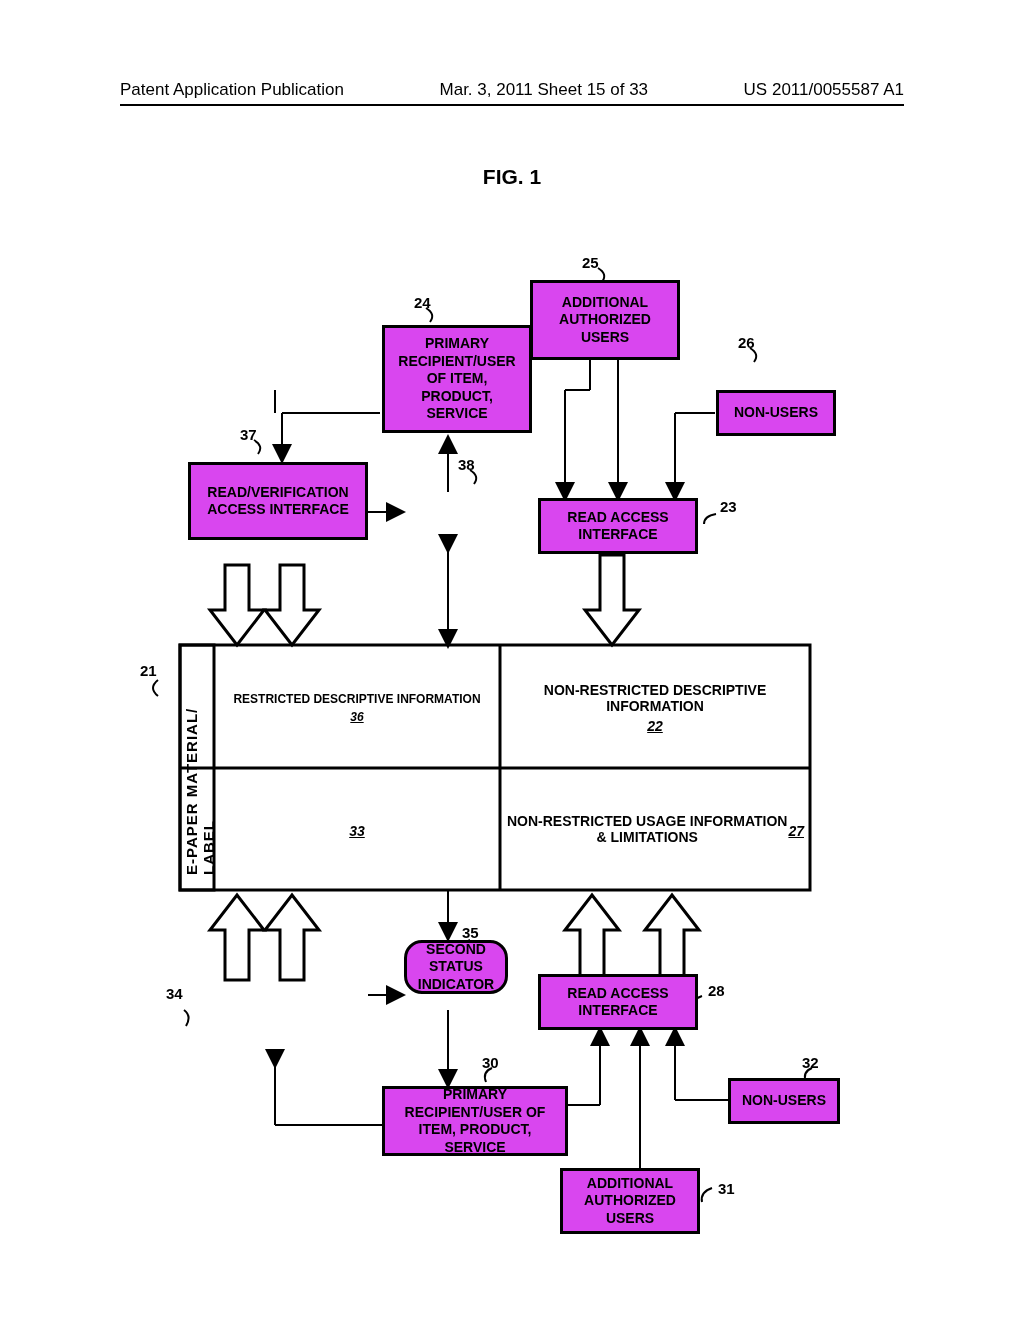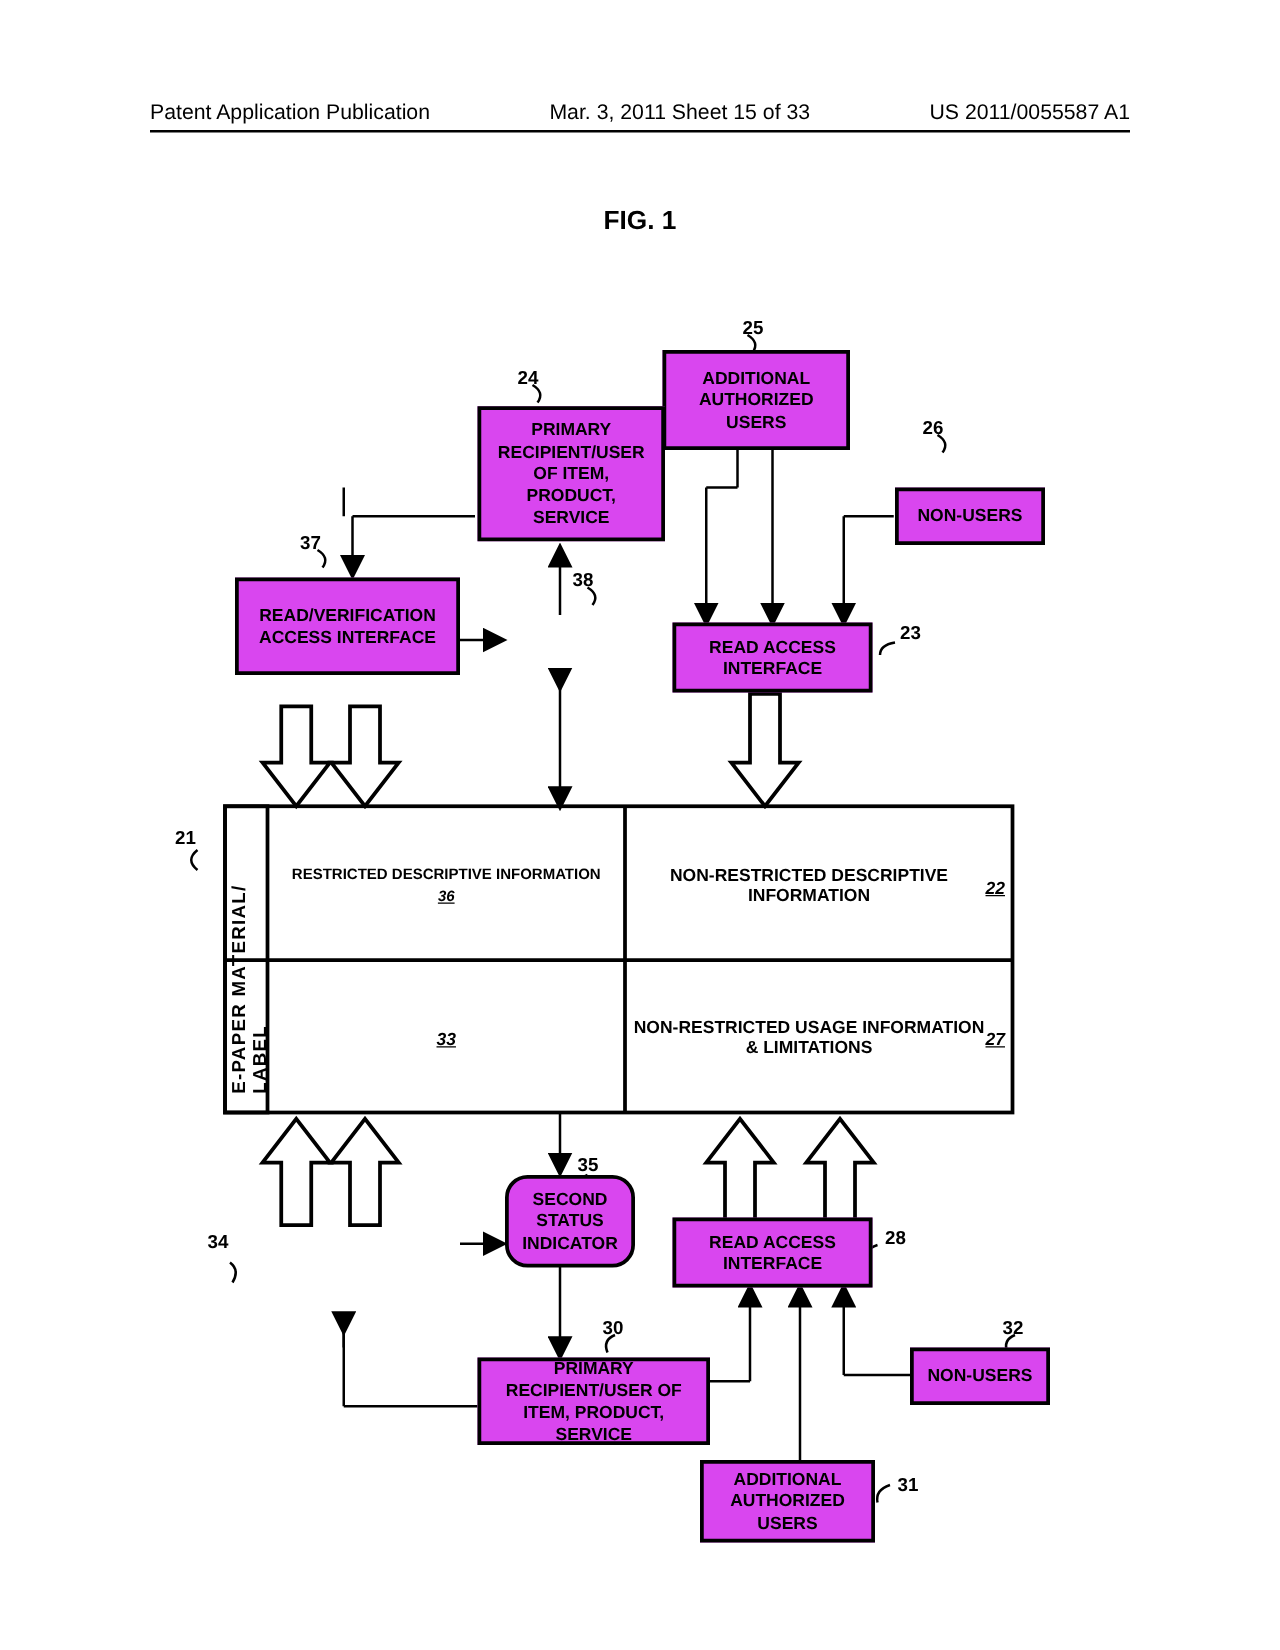--- a/index.html
+++ b/index.html
@@ -173,21 +173,21 @@
       <path d="M582 766 q-12 4 -10 14" fill="none" stroke="#000" stroke-width="2"></path>
       <path d="M64 780 q8 6 2 16" fill="none" stroke="#000" stroke-width="2"></path>
       <path d="M372 838 q-10 4 -6 14" fill="none" stroke="#000" stroke-width="2"></path>
       <path d="M692 838 q-10 4 -6 14" fill="none" stroke="#000" stroke-width="2"></path>
       <path d="M592 958 q-12 4 -10 14" fill="none" stroke="#000" stroke-width="2"></path>
     </svg>
 
     <div class="box" style="left:410px; top:50px; width:150px; height:80px;">
       <span>ADDITIONAL AUTHORIZED USERS</span>
     </div>
-    <div class="ref" style="left:474px; top:24px;">25</div>
+    <div class="ref" style="left:462px; top:24px;">25</div>
 
     <div class="box" style="left:262px; top:95px; width:150px; height:108px;">
       <span>PRIMARY RECIPIENT/USER OF ITEM, PRODUCT, SERVICE</span>
     </div>
     <div class="ref" style="left:294px; top:64px;">24</div>
 
     <div class="box" style="left:596px; top:160px; width:120px; height:46px;">
       <span>NON-USERS</span>
     </div>
     <div class="ref" style="left:618px; top:104px;">26</div>
@@ -204,33 +204,33 @@
     </div>
     <div class="ref" style="left:600px; top:268px;">23</div>
 
     <div class="vlabel" style="left:63px; top:430px; height:215px;">E-PAPER MATERIAL/ LABEL</div>
     <div class="ref" style="left:20px; top:432px;">21</div>
 
     <div style="position:absolute; left:100px; top:425px; width:274px; height:105px; display:flex; align-items:center; justify-content:center; text-align:center; font-weight:bold; font-size:12px; flex-direction:column;">
       <span>RESTRICTED DESCRIPTIVE INFORMATION</span>
       <span class="u">36</span>
     </div>
-    <div style="position:absolute; left:386px; top:425px; width:298px; height:105px; display:flex; align-items:center; justify-content:center; text-align:center; font-weight:bold; font-size:14px; flex-direction:row;">
+    <div style="position:absolute; left:386px; top:425px; width:298px; height:105px; display:flex; align-items:center; justify-content:center; text-align:center; font-weight:bold; font-size:14px; flex-direction:column;">
       <span>NON-RESTRICTED DESCRIPTIVE INFORMATION</span>
       <span class="u">22</span>
     </div>
     <div style="position:absolute; left:100px; top:545px; width:274px; height:108px; display:flex; align-items:center; justify-content:center; text-align:center; font-weight:bold; font-size:14px; flex-direction:column;">
       <span class="u">33</span>
     </div>
     <div style="position:absolute; left:386px; top:545px; width:298px; height:108px; display:flex; align-items:center; justify-content:flex-start; text-align:center; font-weight:bold; font-size:14px; ">
       <span>NON-RESTRICTED USAGE INFORMATION &amp; LIMITATIONS</span>
       <span class="u">27</span>
     </div>
 
-    <div class="box rbox" style="left:284px; top:710px; width:104px; height:74px;">
+    <div class="box rbox" style="left:284px; top:710px; width:104px; height:54px;">
       <span>SECOND STATUS INDICATOR</span>
     </div>
     <div class="ref" style="left:342px; top:694px;">35</div>
 
     <div class="ref" style="left:46px; top:755px;">34</div>
 
     <div class="box" style="left:418px; top:744px; width:160px; height:56px;">
       <span>READ ACCESS INTERFACE</span>
     </div>
     <div class="ref" style="left:588px; top:752px;">28</div>

